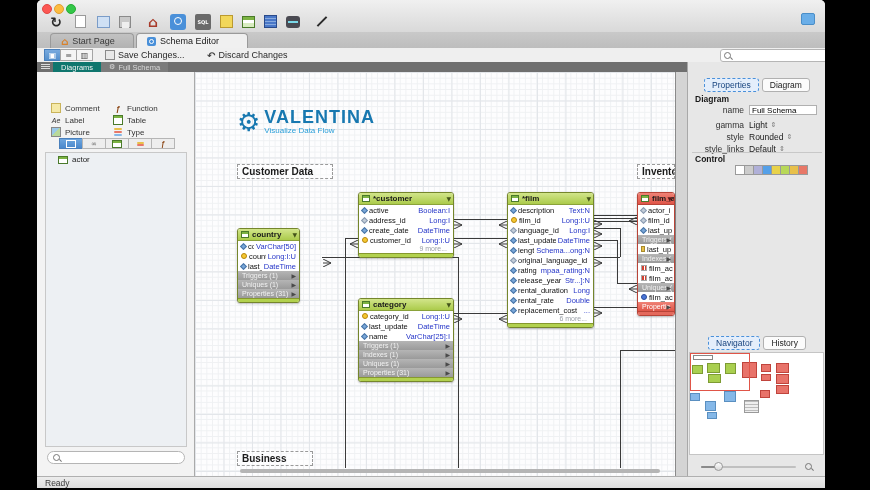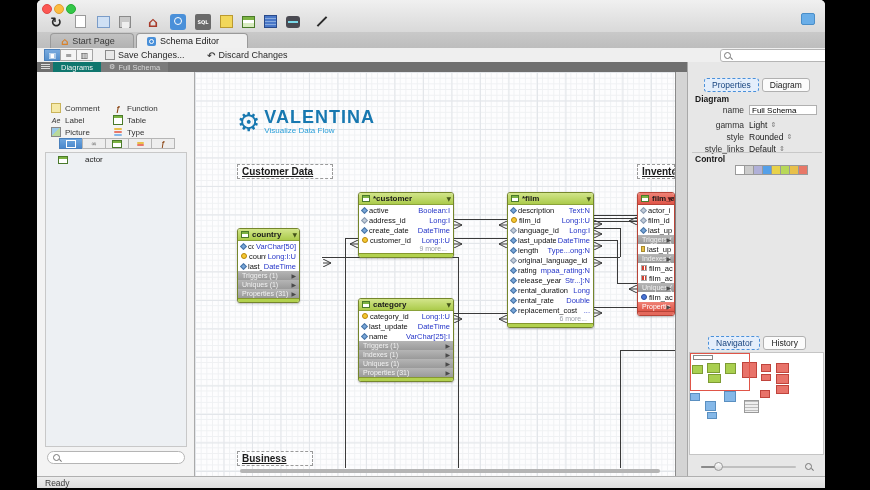--- a/index.html
+++ b/index.html
@@ -88,21 +88,21 @@
   .obseg{width:24px;height:11px;border:1px solid #b5b5b5;margin-left:-1px;background:#ededed;
     display:flex;align-items:center;justify-content:center;box-sizing:border-box;}
   .obseg.sel{background:linear-gradient(#6ea6de,#4a88cc);border-color:#4a80bc;}
   .mini-tblw{width:8px;height:6px;border:1px solid #fff;background:transparent;}
   .mini-tblg{width:8px;height:6px;border:1px solid #4a7a2a;background:linear-gradient(#7cb342 0 2px,#fff 2px);}
   .mini-link{font-size:7px;color:#666;}
   .mini-type i{width:7px;height:2px;display:block;border-radius:1px;}
   .mini-fn{font-size:7px;color:#8b4513;font-style:italic;font-weight:bold;}
   #treelist{position:absolute;left:8px;top:80px;width:142px;height:295px;background:#edf0f3;
     border:1px solid #c8c8c8;box-sizing:border-box;}
-  .treeitem{height:13px;display:flex;align-items:center;gap:17px;padding-left:12px;font-size:8px;color:#222;}
+  .treeitem{height:13px;display:flex;align-items:center;gap:4px;padding-left:12px;font-size:8px;color:#222;}
   #sbsearch{position:absolute;left:10px;top:379px;width:138px;height:13px;background:#fff;
     border:1px solid #b5b5b5;border-radius:7px;display:flex;align-items:center;padding:0 5px;gap:2px;box-sizing:border-box;}
   .mag{width:5px;height:5px;border:1px solid #777;border-radius:50%;position:relative;display:inline-block;flex:none;}
   .mag:after{content:"";position:absolute;width:3px;height:1px;background:#777;right:-3px;bottom:-1px;transform:rotate(45deg);}
   .searchinput{border:none;outline:none;background:transparent;font-size:8px;width:100%;height:10px;padding:0;}
   
   #canvas{position:absolute;left:158px;top:72px;width:492px;height:404px;background:#d4d4d4;overflow:hidden;}
   #page{position:absolute;left:0;top:0;width:480px;height:404px;background-color:#fdfdfe;
     background-image:
       linear-gradient(to right,#e3e6ea 1px,transparent 1px),
@@ -110,21 +110,21 @@
       linear-gradient(to right,#eff1f3 1px,transparent 1px),
       linear-gradient(to bottom,#eff1f3 1px,transparent 1px);
     background-size:28.5px 28.5px,28.5px 28.5px,5.7px 5.7px,5.7px 5.7px;
     border-right:1px solid #8a8a8a;box-sizing:content-box;}
   #logo{position:absolute;left:42px;top:36px;display:flex;align-items:center;gap:4px;}
   #logo .gear{font-size:26px;color:#1878b0;line-height:26px;}
   #logo .lt{display:flex;flex-direction:column;}
   #logo .lt .t1{font-size:18px;font-weight:bold;color:#1878b0;letter-spacing:1px;line-height:18px;}
   #logo .lt .t2{font-size:8px;color:#2b9fd8;line-height:9px;}
   .clabel{position:absolute;border:1px dashed #9a9a9a;font-weight:bold;font-size:10px;color:#1a1a1a;
-    padding:1px 4px;white-space:nowrap;overflow:hidden;box-sizing:border-box;background:rgba(255,255,255,.55);text-decoration:underline;}
+    padding:1px 4px;white-space:nowrap;overflow:hidden;box-sizing:border-box;background:rgba(255,255,255,.55);}
   .cline{position:absolute;background:#3a3a3a;z-index:1;}
   .foot{position:absolute;z-index:1;}
   
   .erd{position:absolute;z-index:2;border:1px solid #75862c;border-radius:3px;background:#fff;
     overflow:hidden;box-sizing:border-box;box-shadow:0 1px 2px rgba(0,0,0,.25);}
   .erd.red{border-color:#b84438;}
   .erd-h{height:11px;display:flex;align-items:center;gap:3px;padding:0 3px;position:relative;
     background:linear-gradient(#d2e58a,#abcb4b);border-bottom:1px solid #8aa23a;}
   .erd.red .erd-h{background:linear-gradient(#ef8276,#e05548);border-bottom:1px solid #b84438;}
   .erd-name{font-size:8px;font-weight:bold;color:#1a1a1a;white-space:nowrap;}
@@ -520,21 +520,21 @@
             <span class="erd-rt">Long:I</span>
           </div>
           <div class="erd-r">
             <span class="ric ic-field"></span>
             <span class="erd-rn">last_update</span>
             <span class="erd-rt">DateTime</span>
           </div>
           <div class="erd-r">
             <span class="ric ic-field"></span>
             <span class="erd-rn">length</span>
-            <span class="erd-rt">Type...ong:N</span>
+            <span class="erd-rt">Schema...ong:N</span>
           </div>
           <div class="erd-r">
             <span class="ric ic-fk"></span>
             <span class="erd-rn">original_language_id</span>
           </div>
           <div class="erd-r">
             <span class="ric ic-field"></span>
             <span class="erd-rn">rating</span>
             <span class="erd-rt">mpaa_rating:N</span>
           </div>

